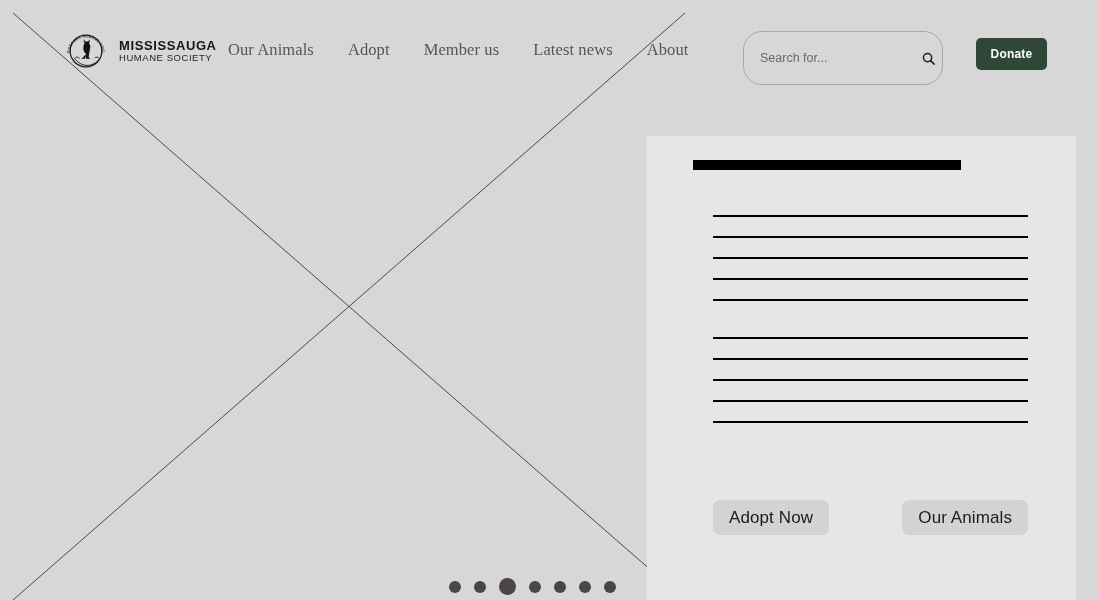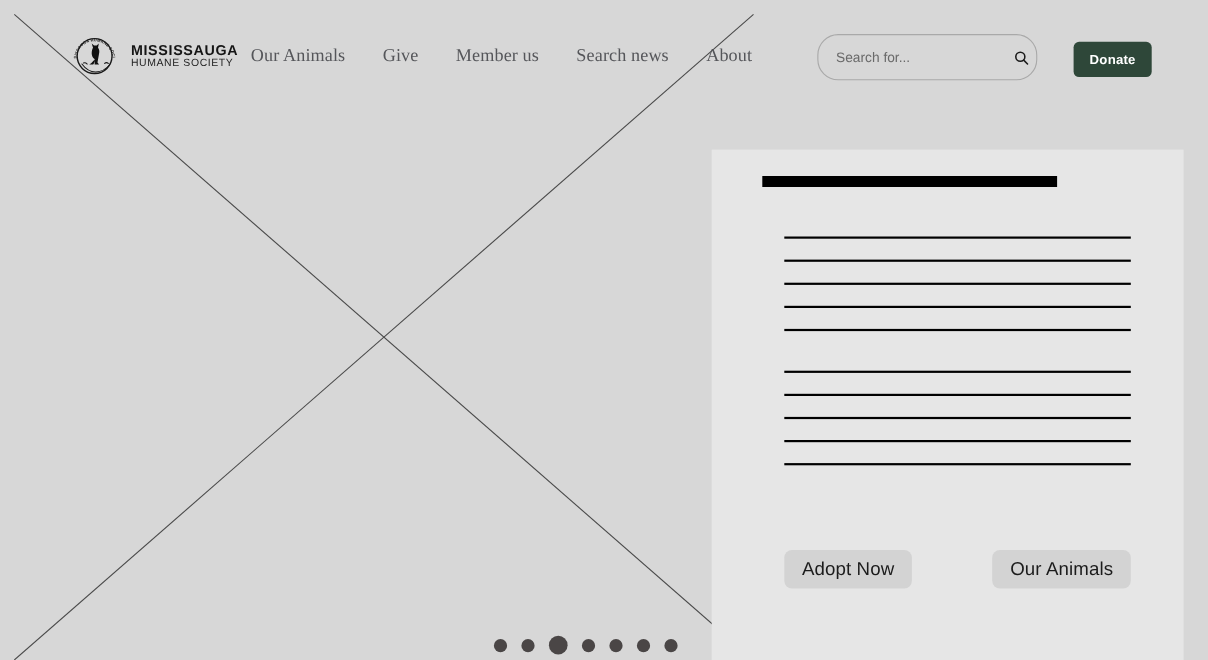--- a/index.html
+++ b/index.html
@@ -77,21 +77,21 @@
     cursor: pointer;
     text-decoration: none;
     letter-spacing: 0.1px;
   }
 
   #search-box {
     position: absolute;
     left: 743px;
     top: 31px;
     width: 200px;
-    height: 42px;
+    height: 54px;
     border: 1px solid #a9a9a9;
     border-radius: 19px;
     background: transparent;
     display: flex;
     align-items: center;
     box-sizing: border-box;
     padding: 0 14px 0 16px;
   }
   #search-input {
     border: none;
@@ -226,23 +226,23 @@
       </g>
     </svg>
     <div id="brand-wordmark">
       <span class="brand-line1">MISSISSAUGA</span>
       <span class="brand-line2">HUMANE SOCIETY</span>
     </div>
   </div>
 
   <nav id="main-nav">
     <a class="nav-link">Our Animals</a>
-    <a class="nav-link">Give</a>
+    <a class="nav-link">Adopt</a>
     <a class="nav-link">Member us</a>
-    <a class="nav-link">Search news</a>
+    <a class="nav-link">Latest news</a>
     <a class="nav-link">About</a>
   </nav>
 
   <div id="search-box">
     <input id="search-input" type="text" placeholder="Search for..." style="">
     <svg id="search-icon" viewBox="0 0 24 24">
       <circle cx="10.5" cy="10.5" r="6.6" fill="none" stroke="#1c1c1c" stroke-width="2.3"></circle>
       <line x1="15.4" y1="15.4" x2="21" y2="21" stroke="#1c1c1c" stroke-width="2.3" stroke-linecap="round"></line>
     </svg>
   </div>

